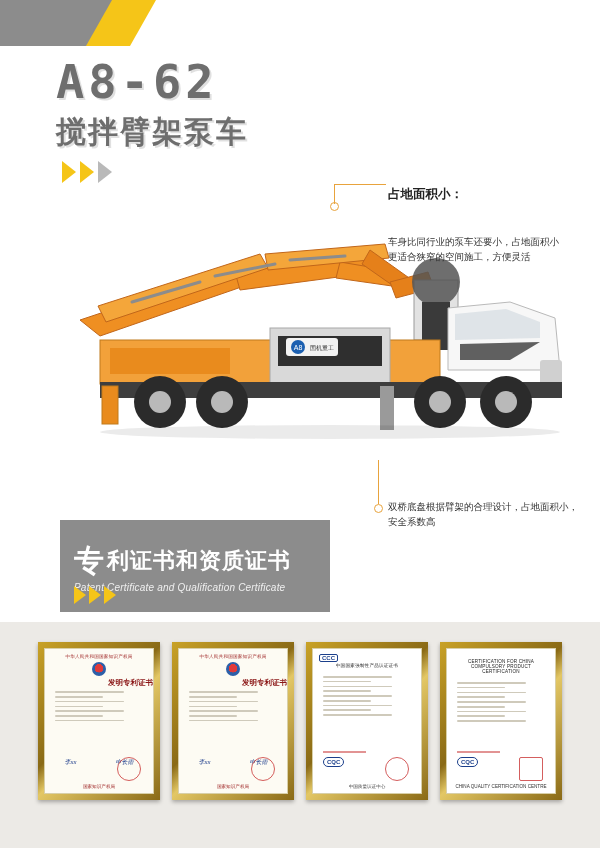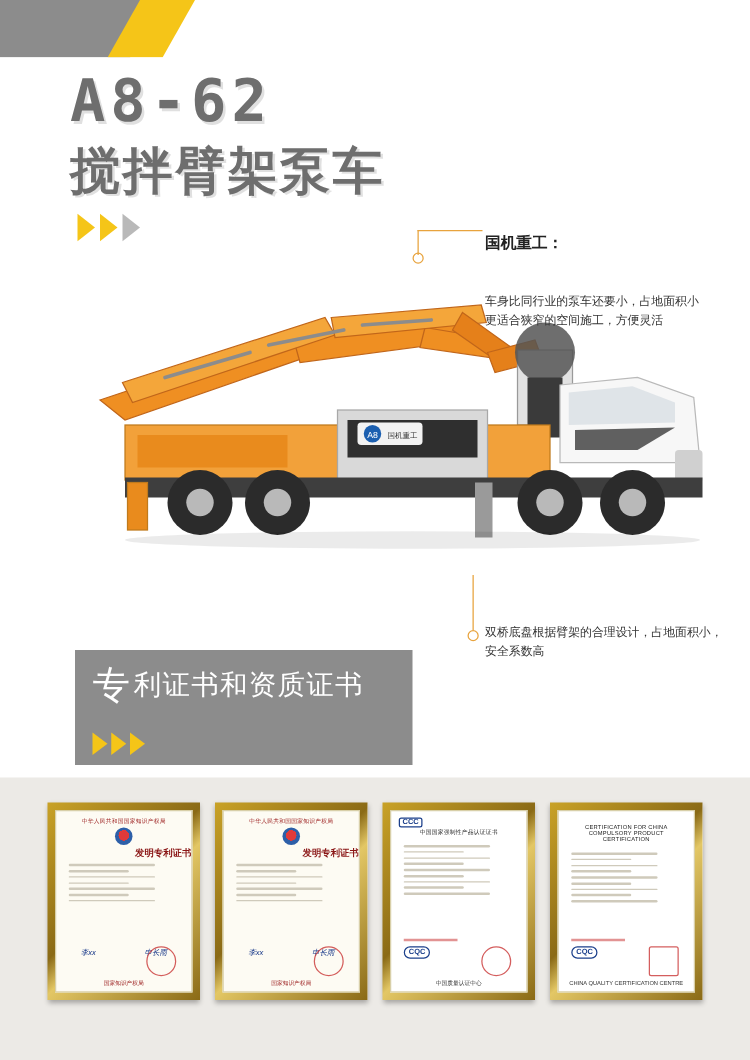--- a/index.html
+++ b/index.html
@@ -31,21 +31,21 @@
     font-family:"DejaVu Sans Mono", monospace;
     font-size:47px;
     letter-spacing:4px;
     font-weight:bold;
     color:#6e6e6e;
     line-height:1;
     text-shadow:2px 2px 0 rgba(0,0,0,.12);
   }
   .subtitle{
     margin-top:12px;
-    font-size:40px;
+    font-size:30px;
     font-weight:bold;
     color:#6e6e6e;
     letter-spacing:2px;
     line-height:1;
     text-shadow:2px 2px 0 rgba(0,0,0,.12);
   }
   .chev-row{margin-top:14px;display:flex;gap:4px;margin-left:6px;}
   .chev{
     width:0;height:0;
     border-top:11px solid transparent;
@@ -85,21 +85,21 @@
     position:absolute;top:210px;left:40px;width:530px;height:280px;
   }
   .truck-svg{display:block;width:100%;height:100%;}
 
   
   .banner{
     position:absolute;top:520px;left:60px;width:270px;height:92px;
     background:#8c8c8c;
   }
   .banner-inner{padding:12px 0 0 14px;color:#fff;}
-  .banner-cn{font-size:22px;font-weight:normal;letter-spacing:1px;line-height:1.1;}
+  .banner-cn{font-size:22px;font-weight:bold;letter-spacing:1px;line-height:1.1;margin-top:12px;}
   .banner-cn .big{
     font-size:30px;color:#ffffff;
     display:inline-block;vertical-align:-3px;margin-right:2px;
   }
   .banner-en{
     font-size:10px;margin-top:5px;color:#f0f0f0;font-style:italic;letter-spacing:.2px;
   }
   .banner-chevs{position:absolute;left:14px;bottom:8px;display:flex;gap:3px;}
 
   
@@ -247,39 +247,40 @@
       <ellipse cx="290" cy="222" rx="230" ry="7" fill="#000" opacity=".08"></ellipse>
     </svg>
   </div>
 
   <div class="leader" style="top:180px;left:330px;width:62px;height:30px;">
     <div class="dot" style="left:0;top:22px;"></div>
     <div class="vline" style="left:3.5px;top:4px;height:20px;"></div>
     <div class="hline" style="left:3.5px;top:4px;width:52px;"></div>
   </div>
   <div class="callout callout-1">
-    <div class="c-title">国机重工：</div>
+    <div class="c-title">占地面积小：</div>
     <div class="c-body" style="white-space:pre-line;margin-top:32px;">车身比同行业的泵车还要小，占地面积小
 更适合狭窄的空间施工，方便灵活</div>
   </div>
 
   <div class="leader" style="top:460px;left:330px;width:62px;height:50px;">
     <div class="dot" style="left:44px;top:44px;"></div>
     <div class="vline" style="left:47.5px;top:0;height:44px;"></div>
   </div>
   <div class="callout callout-2">
     <div class="c-body" style="white-space:pre-line;">双桥底盘根据臂架的合理设计，占地面积小，
 安全系数高</div>
   </div>
 
   <div class="banner">
     <div class="banner-inner">
       <div class="banner-cn">
         <span class="big">专</span><span>利证书和资质证书</span>
       </div>
+      <div class="banner-en">Patent Certificate and Qualification Certificate</div>
     </div>
     <div class="banner-chevs">
       <span class="chev small"></span>
       <span class="chev small"></span>
       <span class="chev small"></span>
     </div>
   </div>
 
   <div class="cert-strip">
     <div class="cert-row">

